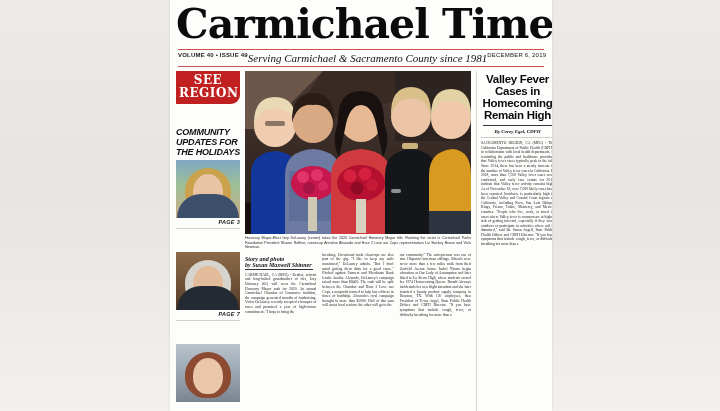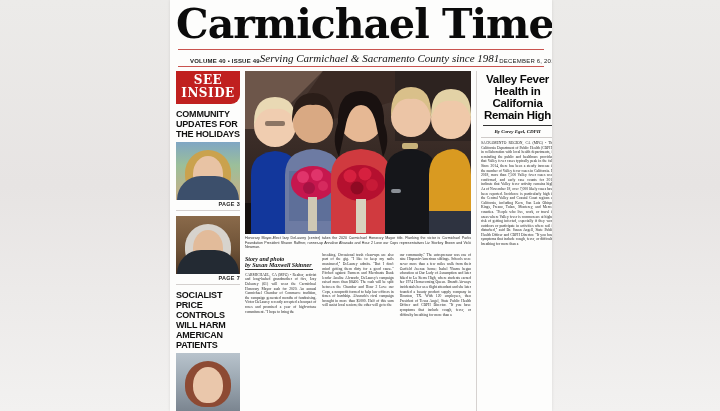--- a/index.html
+++ b/index.html
@@ -27,43 +27,43 @@
     font-size:41px;
     line-height:44px;
     letter-spacing:-1px;
     color:#0b0b0b;
     white-space:nowrap;
     transform:scaleX(1.0);
     font-style:normal;
   }
   .mast-rule{height:1px;background:#c9534f;margin:3px 8px 0 8px;}
   .mast-meta{
-    display:flex;align-items:flex-end;justify-content:space-between;
-    padding:2px 8px 0 20px;
+    display:flex;align-items:flex-start;justify-content:space-between;
+    padding:2px 8px 0 8px;
   }
   .vol{font-family:"Liberation Sans",sans-serif;font-size:6px;letter-spacing:.2px;color:#1a1a1a;font-weight:600;white-space:nowrap;}
   .serving{font-family:"Liberation Serif",serif;font-style:italic;font-size:11px;color:#111;white-space:nowrap;}
   .dateline{font-family:"Liberation Sans",sans-serif;font-size:6px;letter-spacing:.2px;color:#1a1a1a;white-space:nowrap;}
   .mast-rule2{height:1px;background:#c9534f;margin:2px 8px 4px 8px;}
 
   
   .cols{display:flex;padding:0 6px;gap:5px;height:344px;}
   .col-left{width:64px;flex:0 0 64px;}
   .col-mid{width:226px;flex:0 0 226px;}
   .col-right{width:73px;flex:0 0 73px;border-left:1px solid #d6d2d0;padding-left:4px;}
 
   
   .see-inside{
     background:#c0201f;color:#fff;
     font-family:"DejaVu Serif",serif;font-weight:700;
     font-size:12px;line-height:13px;letter-spacing:.5px;
     padding:3px 3px 4px 3px;text-align:center;
     border-radius:0 0 9px 0;
   }
-  .promo{margin-top:5px;}
+  .promo{margin-top:23px;font-style:italic;}
   .promo-h{
     font-family:"Liberation Sans",sans-serif;font-weight:700;
     font-size:9px;line-height:10px;letter-spacing:-.2px;
     color:#111;text-transform:uppercase;
   }
   .promo-img{width:100%;height:58px;margin-top:3px;background:#b9b1a6;position:relative;overflow:hidden;}
   .promo-page{
     font-family:"Liberation Sans",sans-serif;font-size:5.5px;
     text-align:right;color:#222;letter-spacing:.3px;margin-top:1px;font-weight:700;
   }
@@ -124,21 +124,21 @@
       <div class="serving">Serving Carmichael &amp; Sacramento County since 1981</div>
       <div class="dateline">DECEMBER 6, 2019</div>
     </div>
     <div class="mast-rule2"></div>
 
     <div class="cols">
 
       <div class="col-left">
         <div class="see-inside">
           <div>SEE</div>
-          <div>INSIDE</div>
+          <div>REGION</div>
         </div>
 
         <div class="promo">
           <div class="promo-h">COMMUNITY UPDATES FOR THE HOLIDAYS</div>
           <div class="promo-img" style="background:linear-gradient(180deg,#7fa6c4 0%,#9bbf9a 40%,#c9ae84 100%);">
             <div class="f-hair" style="background:#caa24e;"></div>
             <div class="f-skin" style="background:#e8c3a4;"></div>
             <div class="f-body" style="background:#3c4f6b;"></div>
           </div>
           <div class="promo-page">PAGE 3</div>
@@ -149,21 +149,20 @@
           <div class="promo-img" style="background:linear-gradient(180deg,#8a6a4a 0%,#6d5136 60%,#4b3524 100%);">
             <div class="f-hair" style="background:#d7d3cd;"></div>
             <div class="f-skin" style="background:#e2bb9a;"></div>
             <div class="f-body" style="background:#232a33;"></div>
           </div>
           <div class="promo-page">PAGE 7</div>
         </div>
         <div class="promo-sep"></div>
 
         <div class="promo">
-          <div class="promo-h">SOCIALIST PRICE CONTROLS WILL HARM AMERICAN PATIENTS</div>
           <div class="promo-img" style="background:linear-gradient(180deg,#b8c3cc 0%,#9aa6b0 50%,#7b8590 100%);">
             <div class="f-hair" style="background:#8d4a33;"></div>
             <div class="f-skin" style="background:#eac7ab;"></div>
 
           </div>
 
         </div>
       </div>
 
       <div class="col-mid">
@@ -245,21 +244,21 @@
             <div class="body-txt">our community."
 
 The entrepreneur was one of nine Hispanic-American siblings. Schools were never more than a few miles walk from their Garfield Avenue home; Isabel Ybarra began education at Our Lady of Assumption and later hiked to La Sierra High, where students earned her 1974 Homecoming Queen. Brandt Airways incidentals her as a flight attendant and she later founded a beauty product supply company in Houston, TX. With 120 employees, then President of Texas Angel, State Public Health Officer and CDPH Director.
 
 "If you have symptoms that include cough, fever, or difficulty breathing for more than a</div>
           </div>
         </div>
       </div>
 
       <div class="col-right">
-        <div class="head-right">Valley Fever Health in California Remain High</div>
+        <div class="head-right">Valley Fever Cases in Homecoming Remain High</div>
         <div class="head-right-rule"></div>
         <div class="byline-r">By Corey Egel, CDPH</div>
         <div class="rule-thin"></div>
         <div class="body-txt">SACRAMENTO REGION, CA (MPG) - The California Department of Public Health (CDPH), in collaboration with local health departments, is reminding the public and healthcare providers that Valley fever cases typically peak in the fall.
 
 Since 2014, there has been a steady increase in the number of Valley fever cases in California. In 2018, more than 7,500 Valley fever cases were confirmed, and early case counts for 2019 indicate that Valley fever activity remains high. As of November 18, over 7,000 likely cases have been reported. Incidence is particularly high in the Central Valley and Coastal Coast regions of California, including Kern, San Luis Obispo, Kings, Fresno, Tulare, Monterey, and Merced counties.
 
 "People who live, work, or travel in areas where Valley fever is common are at higher risk of getting infected, especially if they work outdoors or participate in activities where soil is disturbed," said Dr. Susan Angell, State Public Health Officer and CDPH Director.
 
 "If you have symptoms that include cough, fever, or difficulty breathing for more than a</div>

